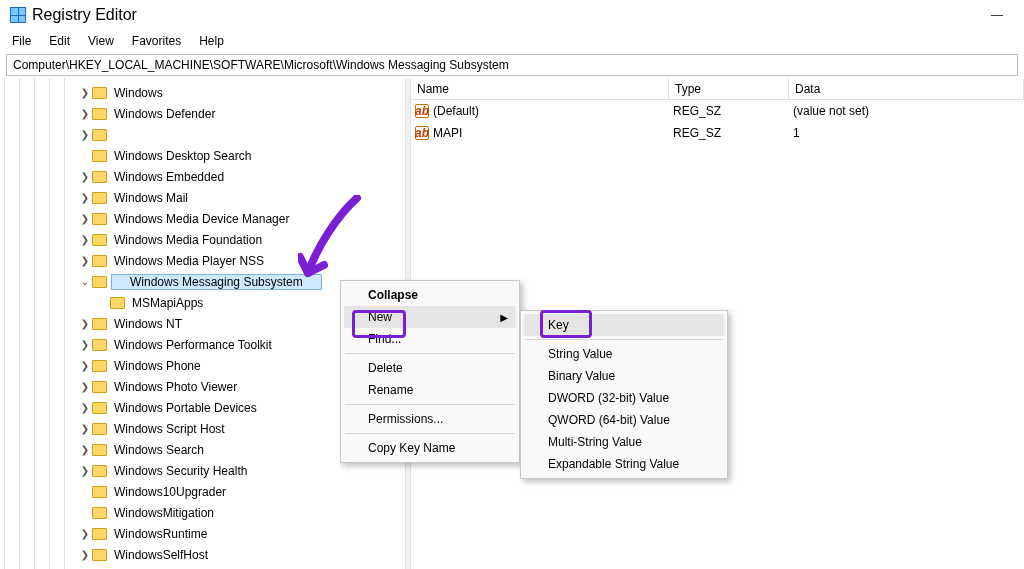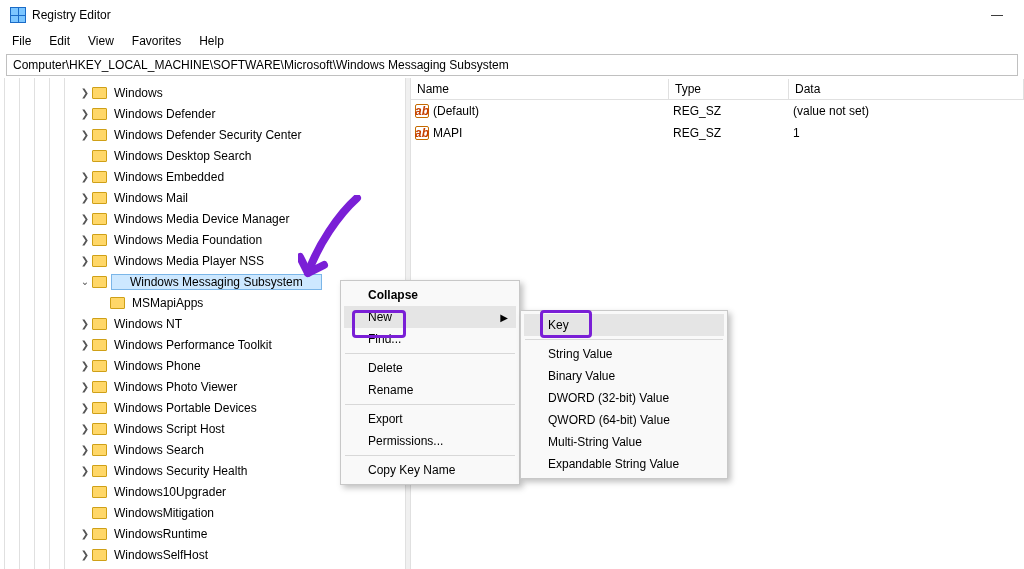--- a/index.html
+++ b/index.html
@@ -1,21 +1,21 @@
 <!DOCTYPE html>
 <html><head>
 <meta charset="utf-8">
 <style>
 * { box-sizing: border-box; margin: 0; padding: 0; font-family: "Segoe UI", Tahoma, sans-serif; font-size: 12px; }
 body { background: #fff; color: #000; width: 1024px; height: 569px; overflow: hidden; position: relative; }
 
 .titlebar { display: flex; align-items: center; height: 30px; padding: 0 4px; }
 .titlebar .app-icon { width: 16px; height: 16px; margin: 0 6px; display: grid; grid-template-columns: 1fr 1fr; grid-template-rows: 1fr 1fr; gap: 1px; background: #1a6bc7; padding: 1px; }
 .titlebar .app-icon span { background: #7cc6ff; }
-.titlebar .title { font-size: 12px; }
+.titlebar .title { font-size: 16px; }
 .titlebar .spacer { flex: 1; }
 .win-btn { width: 46px; height: 30px; display: flex; align-items: center; justify-content: center; font-size: 12px; color:#222;}
 
 .menubar { display: flex; gap: 2px; padding: 2px 4px; height: 22px; align-items: center; }
 .menubar span { padding: 2px 8px; text-align: center; }
 
 .pathbar { border: 1px solid #c0c0c0; margin: 2px 6px; padding: 3px 6px; font-size: 12px; white-space: nowrap; }
 
 .main { display: flex; height: calc(569px - 30px - 22px - 26px); position: relative; }
 .tree-panel { width: 405px; overflow: hidden; position: relative; padding-top: 4px; }
@@ -101,21 +101,20 @@
           <span class="label">Windows</span>
         </li>
         <li>
           <span class="expander">❯</span>
           <span class="folder-icon"></span>
           <span class="label">Windows Defender</span>
         </li>
         <li>
           <span class="expander">❯</span>
           <span class="folder-icon"></span>
-          <span class="label">Windows Defender Security Center</span>
         </li>
         <li>
           <span class="expander"></span>
           <span class="folder-icon"></span>
           <span class="label">Windows Desktop Search</span>
         </li>
         <li>
           <span class="expander">❯</span>
           <span class="folder-icon"></span>
           <span class="label">Windows Embedded</span>
@@ -237,21 +236,20 @@
 </div>
 
 <div class="context-menu ctx1">
   <div class="item bold">Collapse</div>
   <div class="item hover"><span>New</span><span class="arrow">▶</span></div>
   <div class="item">Find...</div>
   <div class="sep"></div>
   <div class="item">Delete</div>
   <div class="item">Rename</div>
   <div class="sep"></div>
-  <div class="item">Export</div>
   <div class="item">Permissions...</div>
   <div class="sep"></div>
   <div class="item">Copy Key Name</div>
 </div>
 
 <div class="context-menu ctx2">
   <div class="item hover">Key</div>
   <div class="sep"></div>
   <div class="item">String Value</div>
   <div class="item">Binary Value</div>

